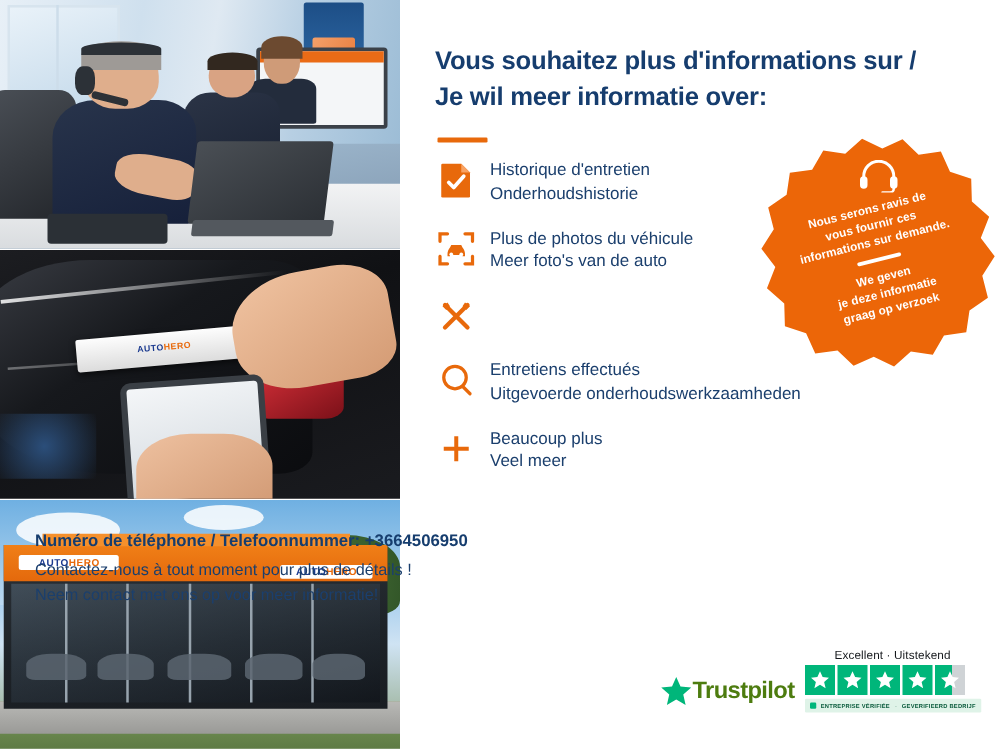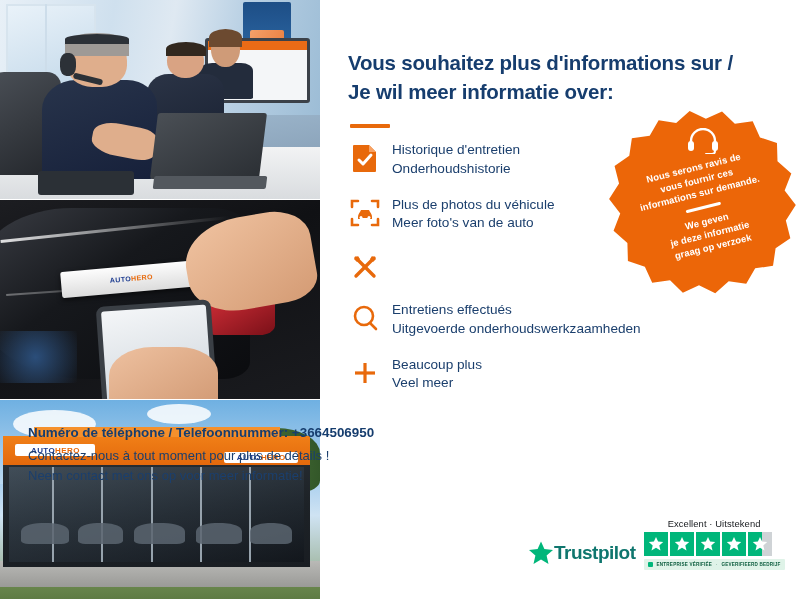--- a/index.html
+++ b/index.html
@@ -132,21 +132,21 @@
   .p3 .sign-l { left:4%; top:6.5%; width:26%; height:9%; }
   .p3 .sign-r { right:4%; top:12%; width:24%; height:8.5%; }
   .p3 .glass { position:absolute; left:2%; top:24%; width:96%; height:72%;
     background:linear-gradient(165deg,rgba(130,160,185,.28),rgba(12,16,22,.5)); }
   .p3 .mul { position:absolute; top:24%; width:2px; height:72%; background:#97a3ad; }
   .p3 .cars { position:absolute; left:4%; bottom:18%; width:92%; height:16%; }
   .p3 .car { position:absolute; bottom:0; height:100%; background:#5a6570;
     border-radius:42% 42% 16% 16%; opacity:.85; }
 
   
-  .content { flex:1; position:relative; padding:48px 24px 0 28px; }
+  .content { flex:1; position:relative; padding:34px 24px 0 28px; }
   .headline { color:#163d6e; font-size:20.5px; font-weight:bold; line-height:1.42;
     letter-spacing:-.2px; }
   .rule { width:40px; height:4px; background:#e8690b; margin:18px 0 12px 2px; border-radius:1px; }
 
   .feature-list { margin-top:4px; }
   .feature { display:flex; align-items:flex-start; margin-bottom:16px; }
   .feature .ico { flex:0 0 34px; width:34px; height:34px; display:flex;
     align-items:center; justify-content:center; margin-right:10px; margin-top:1px; }
   .feature .txt { color:#1b3f6d; font-size:13.6px; line-height:1.38; padding-top:1px; }
   .feature .txt span { display:block; white-space:nowrap; }
@@ -164,21 +164,21 @@
 
   
   .contact { position:absolute; left:28px; top:425px; width:440px; }
   .contact .t1 { color:#163d6e; font-size:13.4px; font-weight:bold; margin-bottom:6px; }
   .contact .t2, .contact .t3 { color:#1b3f6d; font-size:13px; line-height:1.5; }
 
   
   .trust { position:absolute; left:528px; top:518px; width:250px; }
   .trust .row { display:flex; align-items:flex-end; }
   .tp-logo { display:flex; align-items:center; margin-right:8px; margin-bottom:4px; }
-  .tp-logo .word { color:#0f766e; font-size:19px; font-weight:bold; letter-spacing:-.5px; }
+  .tp-logo .word { color:#4d7c0f; font-size:19px; font-weight:bold; letter-spacing:-.5px; }
   .tp-right { }
   .tp-cap { font-size:9.4px; color:#15181c; text-align:center; margin-bottom:3px;
     letter-spacing:.1px; }
   .stars { display:flex; gap:2px; }
   .star-box { width:24px; height:24px; background:#00b67a; display:flex;
     align-items:center; justify-content:center; }
   .star-box.half { background:linear-gradient(90deg,#00b67a 58%,#cfd3d6 58%); }
   .verif { margin-top:3px; background:#dff3e8; height:11px; border-radius:1px;
     display:flex; align-items:center; justify-content:center; gap:4px;
     padding:0 4px; }

